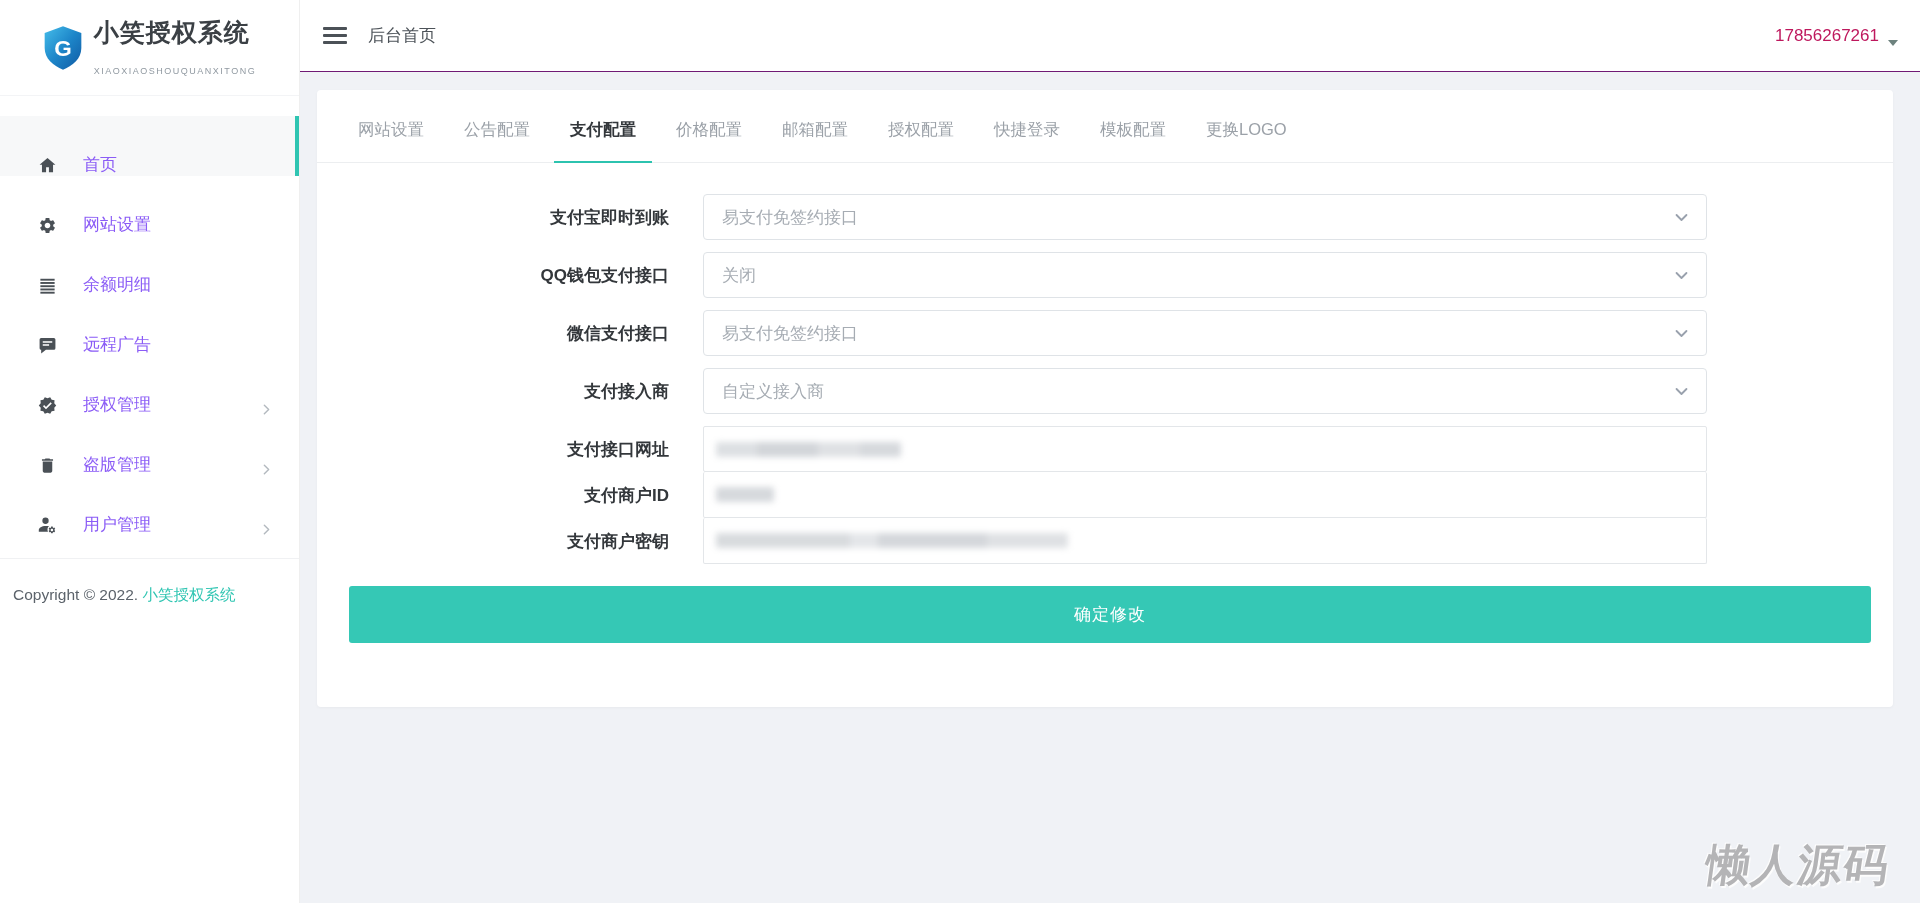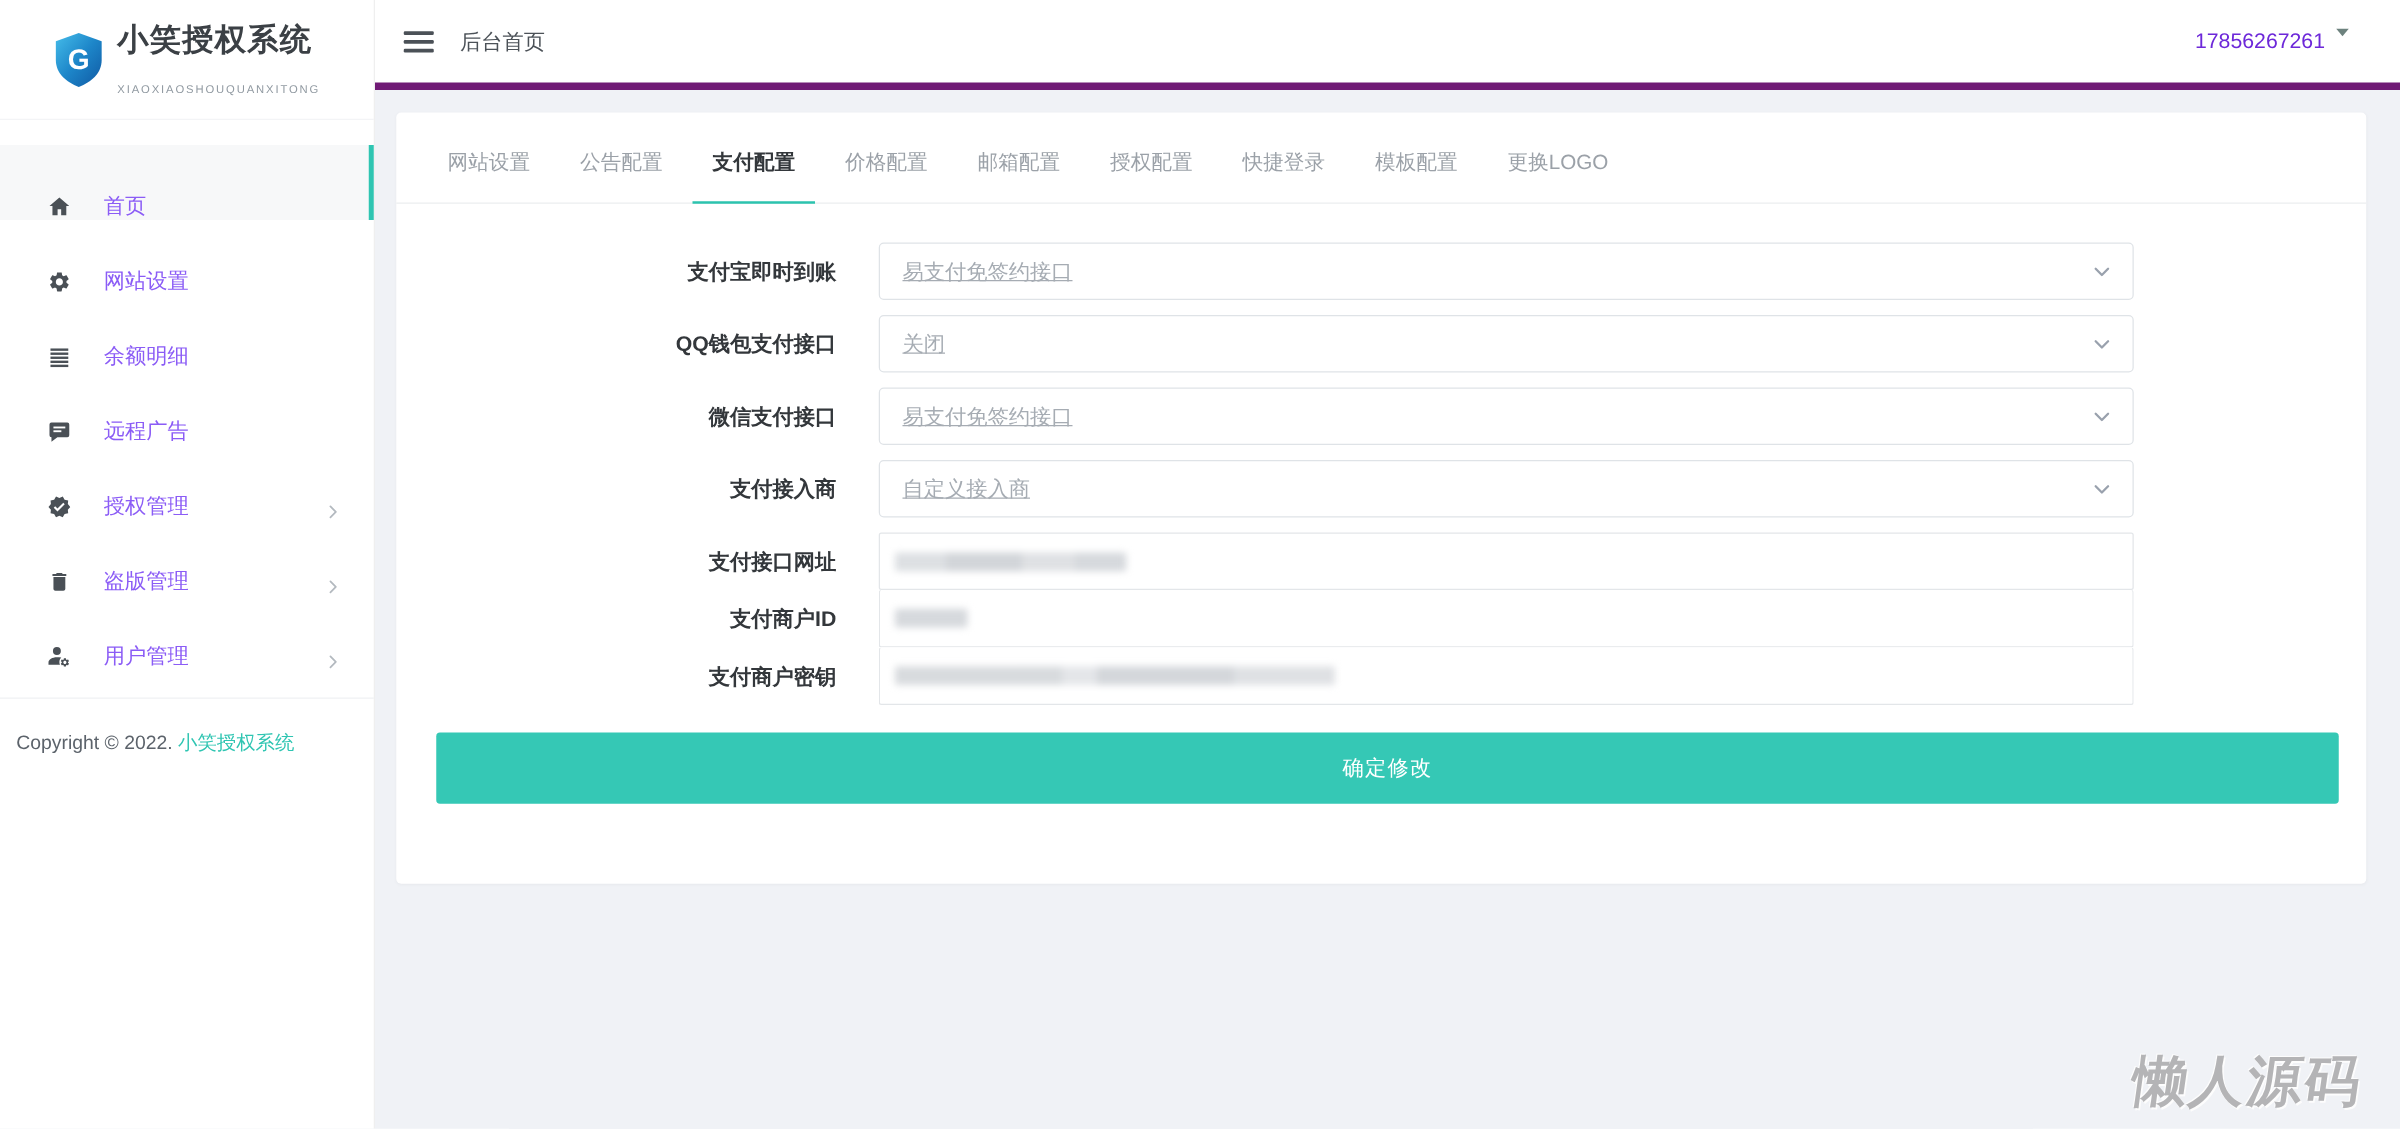--- a/index.html
+++ b/index.html
@@ -22,41 +22,41 @@
   .mi-icon { width:21px; height:21px; margin-right:25px; display:inline-flex; align-items:center; justify-content:center; }
   .mi-icon svg { width:19px; height:19px; fill:#4a5056; }
   .mi-caret { margin-left:auto; display:inline-flex; }
   .mi-caret svg { width:13px; height:13px; }
 
   .side-foot { margin-top:22px; border-top:1px solid #f0f1f3; padding:22px 36px 0 13px; font-size:15.5px; color:#5c636b; line-height:1.8; }
   .side-foot a { color:#2fc5b2; text-decoration:none; cursor:pointer; }
 
   
   .main { flex:1; min-width:0; display:flex; flex-direction:column; }
-  .topbar { height:72px; background:#fff; display:flex; align-items:center; padding:0 41px 0 23px; border-bottom:6px solid #701a75; }
+  .topbar { height:72px; background:#fff; display:flex; align-items:center; padding:0 22px 0 23px; border-bottom:1px solid #701a75; }
   .burger { width:24px; display:flex; flex-direction:column; gap:4px; cursor:pointer; }
   .burger i { display:block; height:3px; background:#4b5157; border-radius:1px; }
   .tb-title { margin-left:21px; font-size:17px; color:#4c5258; }
-  .tb-account { margin-left:auto; display:flex; align-items:flex-start; gap:9px; font-size:17px; color:#6d28d9; cursor:pointer; }
+  .tb-account { margin-left:auto; display:flex; align-items:flex-end; gap:9px; font-size:17px; color:#be185d; cursor:pointer; }
   .tb-caret { width:0; height:0; border-left:5.5px solid transparent; border-right:5.5px solid transparent; border-top:6.5px solid #6d827e; }
 
   .content { flex:1; position:relative; padding:18px 27px 0 17px; }
   .card { background:#fff; border-radius:4px; height:617px; box-shadow:0 1px 3px rgba(0,0,0,.04); }
 
   .tabs { display:flex; padding:0 25px; border-bottom:1px solid #eceef0; }
   .tab { padding:29px 16px 21px; margin-right:8px; font-size:16.5px; color:#9ba1a8; cursor:pointer; position:relative; white-space:nowrap; }
   .tab.active { color:#33373b; font-weight:bold; }
   .tab.active::after { content:''; position:absolute; left:0; right:0; bottom:-1px; height:2px; background:#2cc3af; }
 
   .form { padding-top:31px; }
   .frow { display:flex; align-items:center; }
   .frow.sel { margin-bottom:12px; }
   .flabel { width:386px; text-align:right; padding-right:34px; font-size:17px; font-weight:bold; color:#33373b; }
   .fcontrol { width:1004px; }
-  .select { height:46px; border:1px solid #dfe3e7; border-radius:4px; background:#fff; display:flex; align-items:center; justify-content:space-between; padding:0 16px 0 18px; font-size:17px; color:#a6acb3; cursor:pointer;text-decoration:underline; }
+  .select { height:46px; border:1px solid #dfe3e7; border-radius:4px; background:#fff; display:flex; align-items:center; justify-content:space-between; padding:0 16px 0 18px; font-size:17px; color:#a6acb3; cursor:pointer; }
   .select svg { width:17px; height:17px; }
   .input { height:46px; border:1px solid #e3e6e9; border-radius:2px; background:#fff; display:flex; align-items:center; padding:0 12px; cursor:text; }
   .frow.inp + .frow.inp .input { border-top:none; }
   .blob { height:15px; border-radius:2px; filter:blur(3px); }
   .blob-url { width:185px; background:linear-gradient(90deg,#dde0e3 0 22%,#d2d5d9 22% 55%,#dfe1e4 55% 78%,#d6d9dd 78% 100%); }
   .blob-id { width:58px; background:#d6d9dd; }
   .blob-key { width:352px; background:linear-gradient(90deg,#d8dbde 0 38%,#e4e6e9 38% 46%,#d4d7db 46% 77%,#dfe1e4 77% 100%); }
 
   .submit { margin:22px 22px 0 32px; height:57px; background:#35c8b5; border-radius:3px; color:#fff; font-size:17px; display:flex; align-items:center; justify-content:center; cursor:pointer; letter-spacing:1px; }
 

